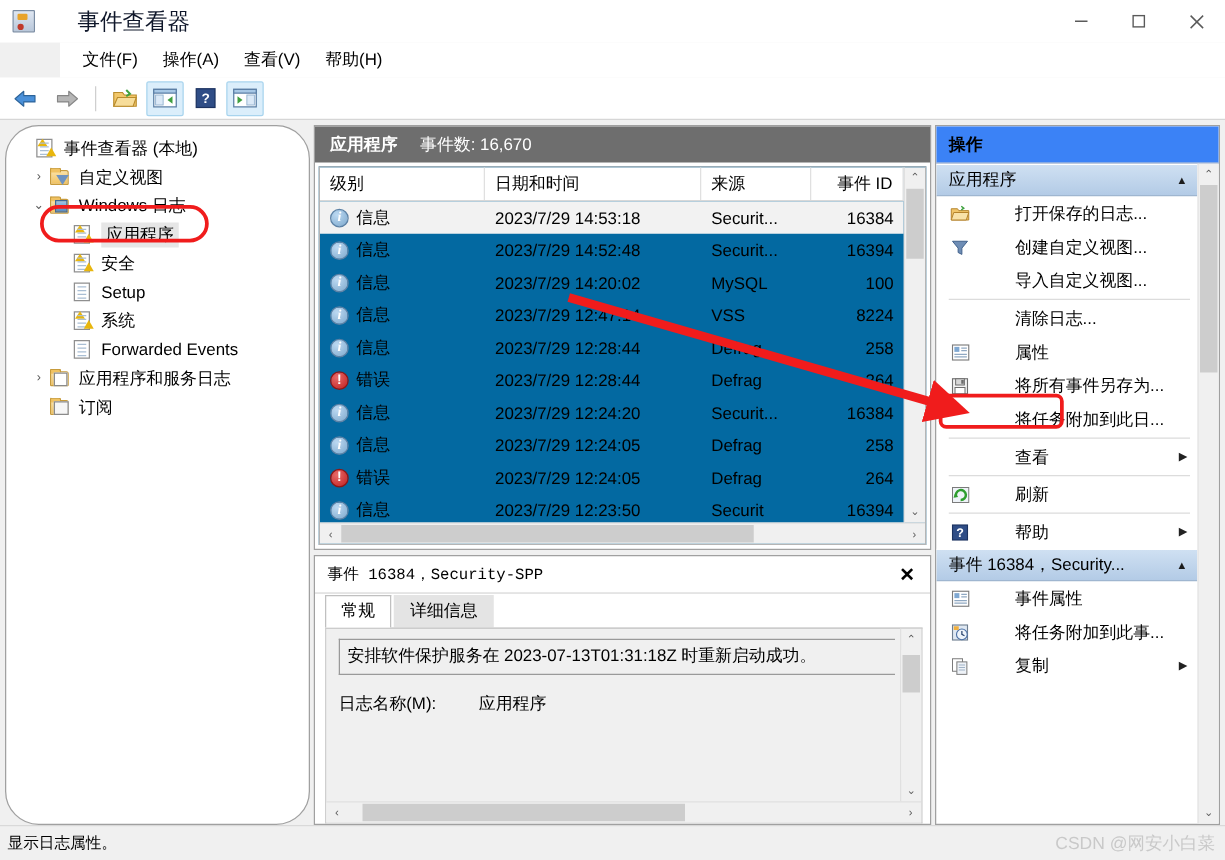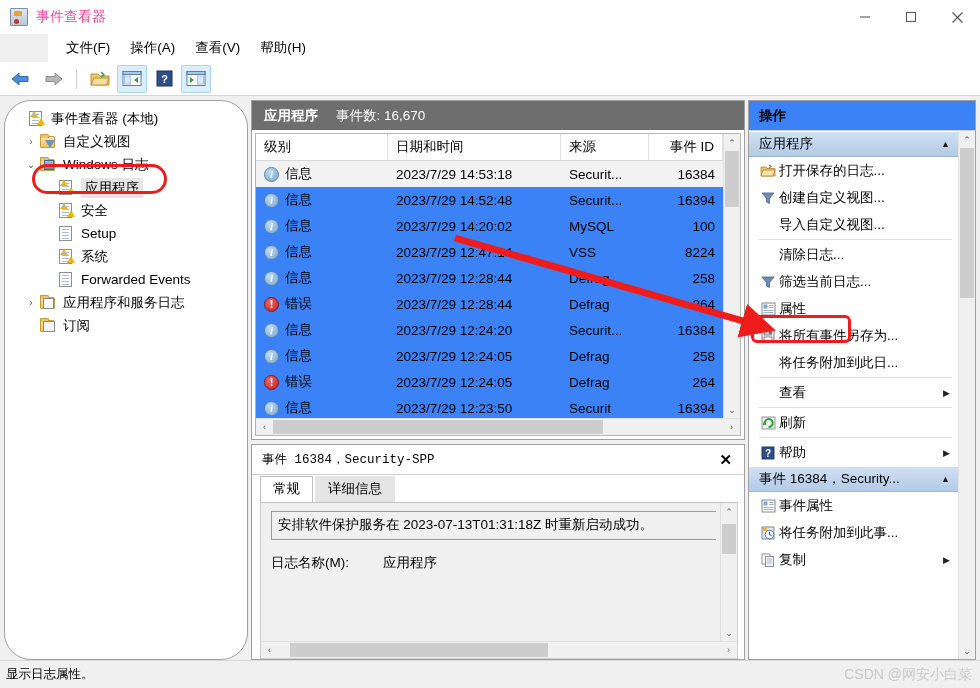--- a/index.html
+++ b/index.html
@@ -44,22 +44,23 @@
     border-radius: 1px;
   }
   .title-icon::after {
     content: "";
     position: absolute; left: 3px; top: 10px;
     width: 5px; height: 5px;
     background: #c0392b;
     border-radius: 50%;
   }
   .title-text {
-    font-size: 14px; color: #ec4899;
+    font-size: 18px; color: #0f172a;
     flex: 1;
+    margin-left: 26px;
   }
   .wincontrols { display: flex; height: 34px; }
   .wc {
     width: 46px; height: 34px;
     display: flex; align-items: center; justify-content: center;
     color: #555;
   }
   .wc svg { display: block; }
 
   
@@ -223,21 +224,21 @@
     display: flex; align-items: center;
     padding-left: 12px;
     font-size: 13.5px;
   }
   .lh-name { font-weight: bold; }
   .lh-count { margin-left: 18px; }
 
   .grid-wrap {
     flex: 1; display: flex; flex-direction: column;
     margin: 3px; border: 1px solid #b5b5b5;
-    background: #3b82f6; min-height: 0;
+    background: #0369a1; min-height: 0;
     position: relative;
   }
   .grid-inner { display: flex; flex: 1; min-height: 0; }
   .grid-cols { flex: 1; min-width: 0; display: flex; flex-direction: column; }
   .ghead {
     display: flex; height: 27px; flex: 0 0 27px;
     background: #fff;
     border-bottom: 1px solid #d8d8d8;
     font-size: 13.5px;
   }
@@ -368,20 +369,21 @@
     border-bottom: 1px solid #9fb6d0;
     padding: 0 8px 0 10px;
     font-size: 13.5px;
   }
   .sect-head .sh-text { flex:1; white-space: nowrap; overflow: hidden; }
   .sect-head .caret { font-size: 9px; color: #1c1c1c; }
   .act-item {
     height: 27px; display: flex; align-items: center;
     padding-left: 8px; font-size: 13.5px;
     position: relative;
+    gap: 33px;
   }
   .act-item .ai-ico { width: 22px; flex: 0 0 22px; display:flex; align-items:center; justify-content:center; }
   .act-item .ai-label { flex: 1; white-space: nowrap; overflow: hidden; }
   .act-item .ai-arrow { font-size: 9px; color: #222; padding-right: 8px; }
   .act-sep { height: 1px; background: #dcdcdc; margin: 1px 6px 1px 10px; }
   .act-vsb { width: 17px; flex: 0 0 17px; background:#f0f0f0; border-left:1px solid #e3e3e3; display:flex; flex-direction:column; }
   .act-vsb .vsb-thumb { height: 150px; top: 0; }
 
   
   .statusbar {
@@ -783,28 +785,20 @@
             <span class="ai-ico"></span>
             <span class="ai-label">导入自定义视图...</span>
           </div>
           <div class="act-sep"></div>
 
           <div class="act-item">
             <span class="ai-ico"></span>
             <span class="ai-label">清除日志...</span>
           </div>
 
-          <div class="act-item">
-            <span class="ai-ico">
-              <svg width="14" height="14" viewBox="0 0 14 14">
-                  <path d="M1 2 L13 2 L8.5 7.5 L8.5 12.5 L5.5 11 L5.5 7.5 Z" fill="#6e8db5" stroke="#42628c" stroke-width="0.8"></path>
-                </svg>
-            </span>
-            <span class="ai-label">筛选当前日志...</span>
-          </div>
 
           <div class="act-item">
             <span class="ai-ico">
               <svg width="15" height="14" viewBox="0 0 15 14">
                   <rect x="1" y="1" width="13" height="12" fill="#fff" stroke="#7b7b7b" stroke-width="0.9"></rect>
                   <rect x="2.5" y="2.5" width="4" height="4" fill="#7fa8d2"></rect>
                   <line x1="8" y1="3.5" x2="12.5" y2="3.5" stroke="#8fa8c2" stroke-width="0.9"></line>
                   <line x1="8" y1="5.5" x2="12.5" y2="5.5" stroke="#8fa8c2" stroke-width="0.9"></line>
                   <line x1="2.5" y1="8.5" x2="12.5" y2="8.5" stroke="#8fa8c2" stroke-width="0.9"></line>
                   <line x1="2.5" y1="10.5" x2="12.5" y2="10.5" stroke="#8fa8c2" stroke-width="0.9"></line>

